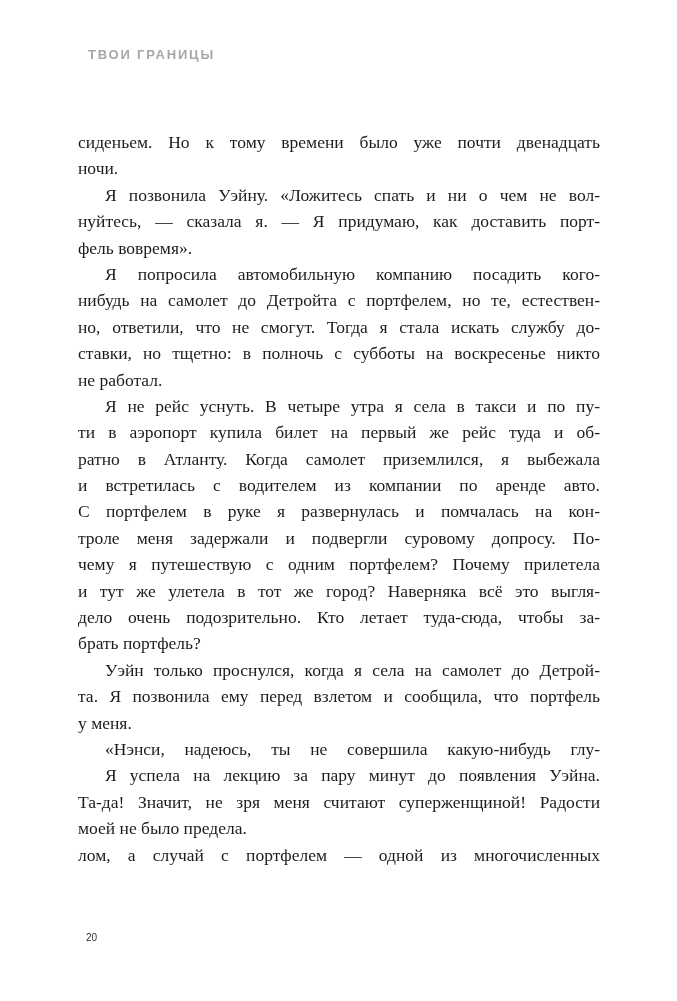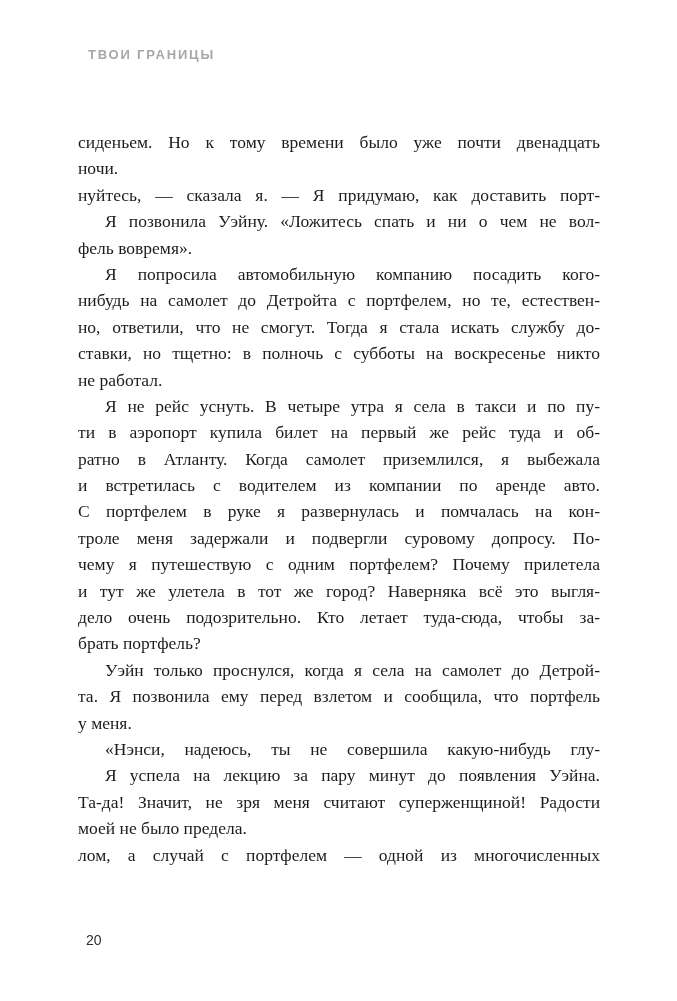--- a/index.html
+++ b/index.html
@@ -44,35 +44,35 @@
     text-align-last: left;
   }
   .line-indent {
     text-indent: 27px;
   }
   .page-number {
     position: absolute;
     left: 86px;
     top: 932px;
     font-family: "Liberation Sans", "DejaVu Sans", sans-serif;
-    font-size: 14px;
+    font-size: 10px;
     color: #2e2e2e;
   }
 </style>
 </head>
 <body>
 
 <div class="page">
   <div class="running-title">ТВОИ ГРАНИЦЫ</div>
 
   <div class="body-text">
       <div class="line">сиденьем. Но к тому времени было уже почти двенадцать</div>
       <div class="line line-last">ночи.</div>
+      <div class="line line-indent">Я позвонила Уэйну. «Ложитесь спать и ни о чем не вол-</div>
       <div class="line">нуйтесь, — сказала я. — Я придумаю, как доставить порт-</div>
-      <div class="line line-indent">Я позвонила Уэйну. «Ложитесь спать и ни о чем не вол-</div>
       <div class="line line-last">фель вовремя».</div>
       <div class="line line-indent">Я попросила автомобильную компанию посадить кого-</div>
       <div class="line">нибудь на самолет до Детройта с портфелем, но те, естествен-</div>
       <div class="line">но, ответили, что не смогут. Тогда я стала искать службу до-</div>
       <div class="line">ставки, но тщетно: в полночь с субботы на воскресенье никто</div>
       <div class="line line-last">не работал.</div>
       <div class="line line-indent">Я не рейс уснуть. В четыре утра я села в такси и по пу-</div>
       <div class="line">ти в аэропорт купила билет на первый же рейс туда и об-</div>
       <div class="line">ратно в Атланту. Когда самолет приземлился, я выбежала</div>
       <div class="line">и встретилась с водителем из компании по аренде авто.</div>

